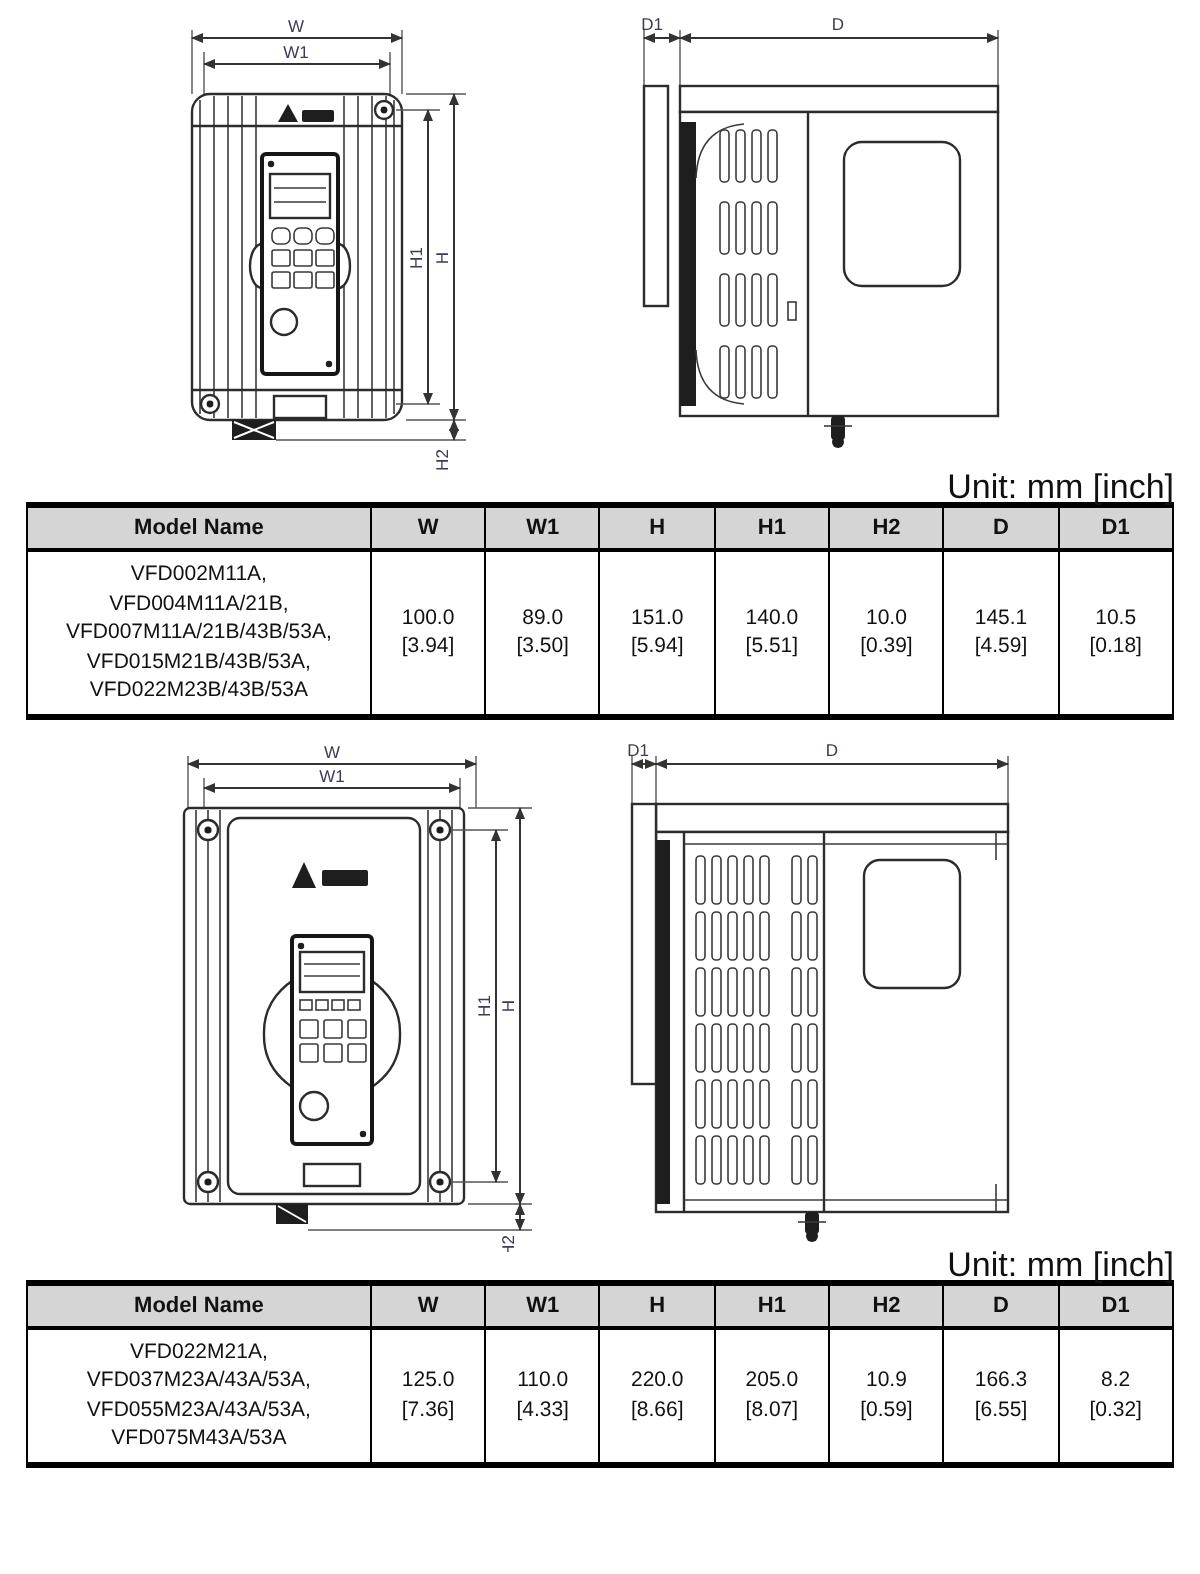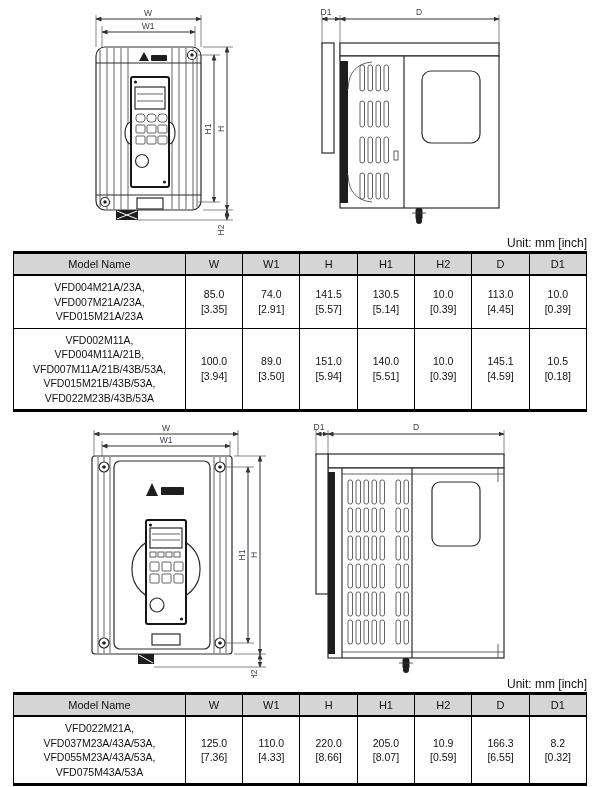--- a/index.html
+++ b/index.html
@@ -22,30 +22,30 @@
   svg .wit { stroke:#555; stroke-width:0.7; fill:none; }
   svg .fillw { fill:#fff; }
   svg .dark { fill:#1e1e1e; stroke:none; }
   svg text.dimlbl {
     font-family:"Liberation Sans",sans-serif; font-size:8.5px;
     fill:#3b3b55; text-anchor:middle;
   }
   svg .kp { stroke:#161616; stroke-width:2; fill:#fff; }
 
   .unit-note {
-    height:14px; font-size:12px; line-height:13px;
+    height:14px; font-size:17px; line-height:13px;
     text-align:right; padding-right:13px; color:#111;
   }
 
   table.dim-table {
     width:574px; margin:0 auto; border-collapse:collapse; table-layout:fixed;
     text-align:center; border-top:3px solid #000; border-bottom:3px solid #000;
   }
   table.dim-table th {
-    background:#d5d5d5; font-weight:normal; font-size:11px;
+    background:#d5d5d5; font-weight:bold; font-size:11px;
     padding:4px 0; border:1px solid #000; border-bottom:2px solid #000;
   }
   table.dim-table td {
     font-size:10.5px; line-height:14.5px; padding:4px 1px;
     border:1px solid #000; white-space:pre-line; vertical-align:middle;
   }
   table.dim-table col.c-model { width:30%; }
   table.dim-table col.c-dim   { width:10%; }
 </style>
 </head>
@@ -238,39 +238,20 @@
           <th>W</th>
           <th>W1</th>
           <th>H</th>
           <th>H1</th>
           <th>H2</th>
           <th>D</th>
           <th>D1</th>
         </tr>
       </thead>
       <tbody>
-        <tr>
-          <td>VFD004M21A/23A,
-VFD007M21A/23A,
-VFD015M21A/23A</td>
-          <td>85.0
-[3.35]</td>
-          <td>74.0
-[2.91]</td>
-          <td>141.5
-[5.57]</td>
-          <td>130.5
-[5.14]</td>
-          <td>10.0
-[0.39]</td>
-          <td>113.0
-[4.45]</td>
-          <td>10.0
-[0.39]</td>
-        </tr>
         <tr>
           <td>VFD002M11A,
 VFD004M11A/21B,
 VFD007M11A/21B/43B/53A,
 VFD015M21B/43B/53A,
 VFD022M23B/43B/53A</td>
           <td>100.0
 [3.94]</td>
           <td>89.0
 [3.50]</td>

